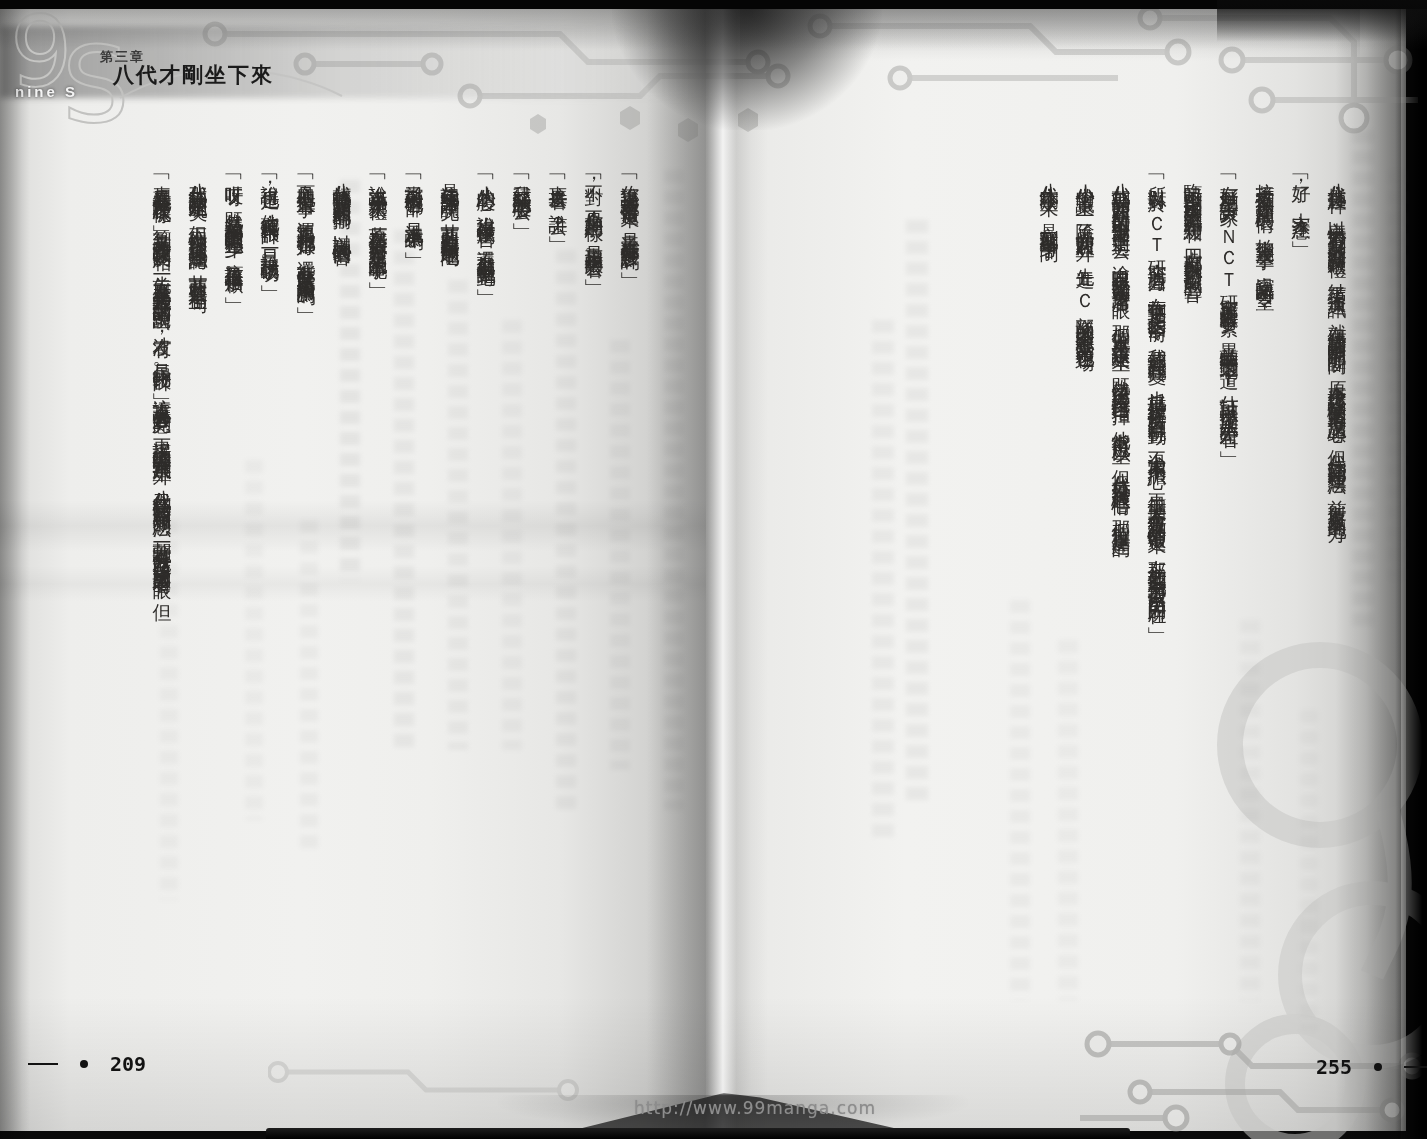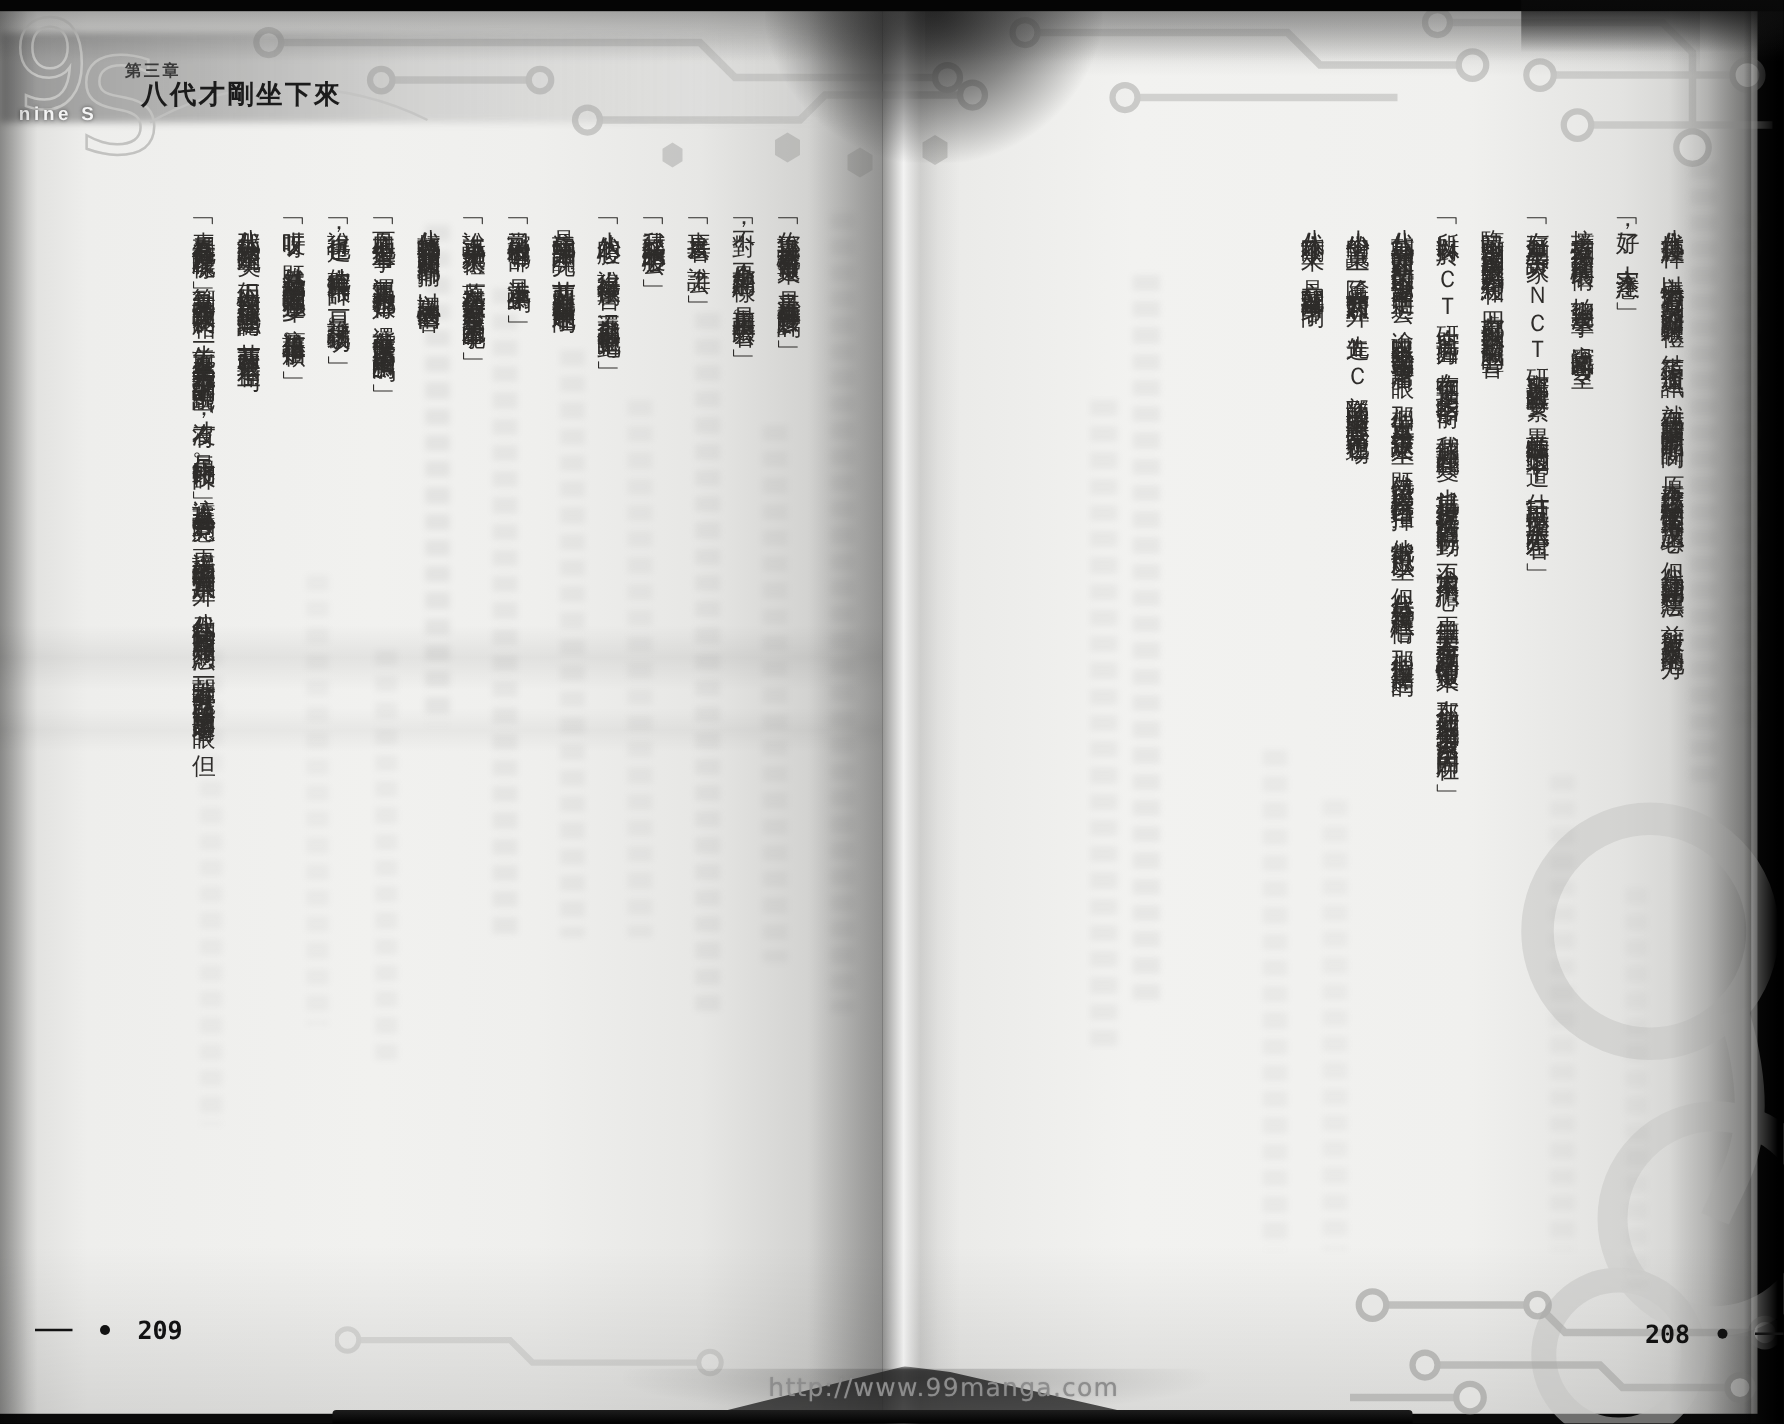--- a/index.html
+++ b/index.html
@@ -60,21 +60,21 @@
   
   .pagenum{position:absolute;display:flex;align-items:center;gap:22px;height:24px;
     font-family:"DejaVu Sans Mono",monospace;font-weight:bold;font-size:20px;color:#121212;}
   .pn-left{left:28px;top:1052px;}
   .pn-right{left:1316px;top:1055px;}
   .pn-line{display:inline-block;height:2px;background:#121212;}
   .pn-left .pn-line{width:30px;}
   .pn-right .pn-line{width:66px;}
   .pn-dot{display:inline-block;width:8px;height:8px;border-radius:50%;background:#121212;}
   .url{position:absolute;left:563px;top:1098px;width:384px;text-align:center;
-    font-family:"DejaVu Sans",sans-serif;font-size:20px;color:#8d8d8d;letter-spacing:1px;
+    font-family:"DejaVu Sans",sans-serif;font-size:17px;color:#8d8d8d;letter-spacing:1px;
     text-shadow:0 0 1px rgba(120,120,120,.6);}
 </style>
 </head>
 <body>
 
 <div class="stage">
 
   <div class="page page-left"></div>
   <div class="page page-right"></div>
 
@@ -221,20 +221,20 @@
   <div class="top-fade"></div>
   <div class="tr-dark"></div>
   <div class="bottom-bar"></div>
 
   <div class="pagenum pn-left">
     <span class="pn-line"></span>
     <span class="pn-dot"></span>
     <span class="pn-num">209</span>
   </div>
   <div class="pagenum pn-right">
-    <span class="pn-num">208</span>
+    <span class="pn-num">255</span>
     <span class="pn-dot"></span>
     <span class="pn-line"></span>
   </div>
 
   <div class="url">http://www.99manga.com</div>
 
 </div>
 
 </body></html>

